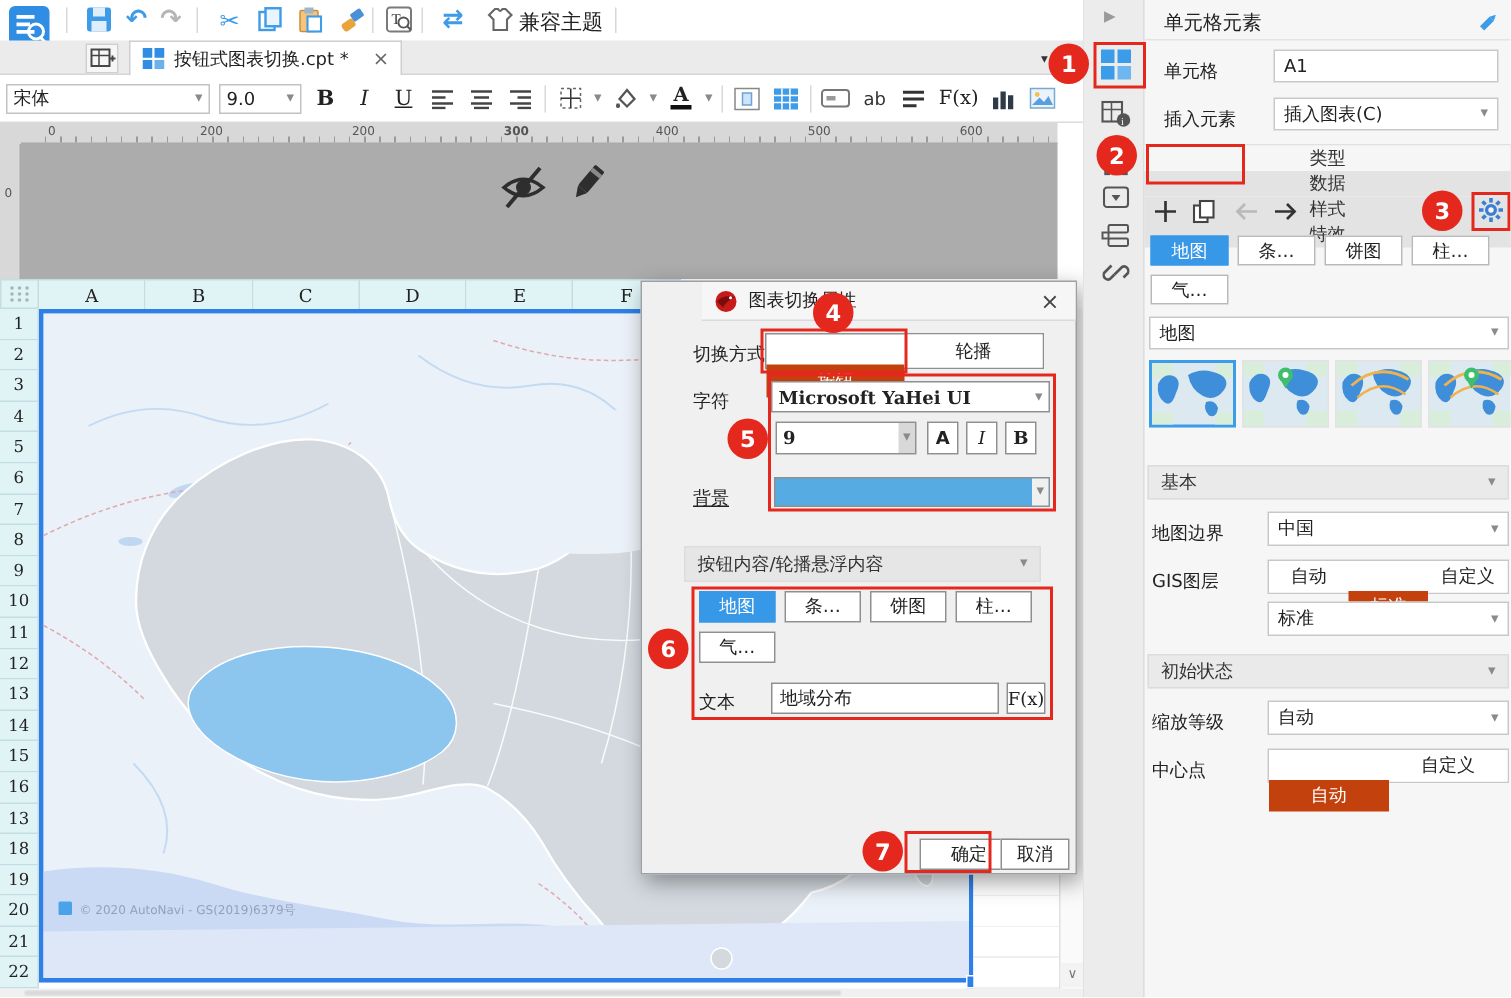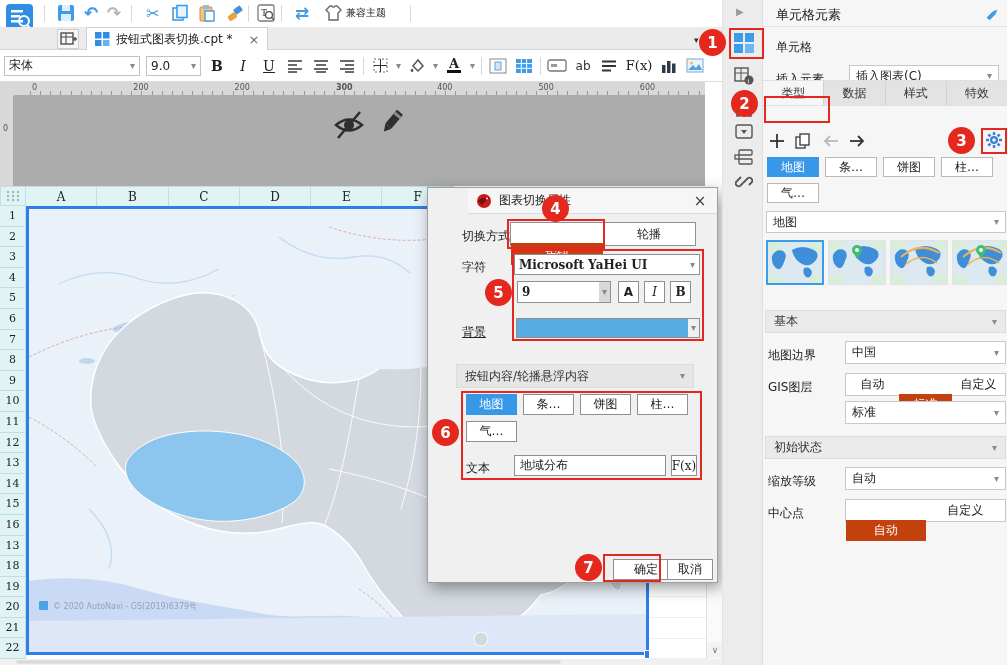--- a/index.html
+++ b/index.html
@@ -63,21 +63,21 @@
   .cbtn{width:51px;height:21px;border:1px solid #8f8f8f;background:#fff;display:flex;align-items:center;justify-content:center;}
   .cbtn.sel{background:#3898e8;border-color:#3898e8;color:#fff;}
   
   .sidebar{left:722px;top:0;width:285px;height:665px;background:#f6f6f6;border-left:1px solid #e2e2e2;}
   .strip{position:absolute;left:0;top:0;width:40px;height:665px;background:#ececec;border-right:1px solid #dedede;}
   .panel{position:absolute;left:40px;top:0;width:245px;height:665px;}
   .ptitle{position:absolute;left:13px;top:6px;font-size:13px;color:#222;}
   .pdivider{position:absolute;left:0;top:26px;width:245px;height:1px;background:#e3e3e3;}
   .pinput{position:absolute;background:#fff;border:1px solid #c8c8c8;display:flex;align-items:center;
       padding:0 6px;justify-content:space-between;}
-  .ptabs{position:absolute;left:0px;top:80px;width:245px;height:26px;display:flex;border-top:1px solid #e0e0e0;border-bottom:1px solid #e0e0e0;}
+  .ptabs{position:absolute;left:0px;top:96px;width:245px;height:38px;display:flex;border-top:1px solid #e0e0e0;border-bottom:1px solid #e0e0e0;flex-direction:column;}
   .ptabs div{flex:1;background:#e3e3e3;border-right:1px solid #d2d2d2;display:flex;align-items:center;justify-content:center;color:#333;}
   .ptabs div.on{background:#f6f6f6;}
   .scbtn{width:52px;height:20px;border:1px solid #b9b9b9;background:#fff;display:flex;align-items:center;justify-content:center;}
   .scbtn.sel{background:#3898e8;border-color:#3898e8;color:#fff;}
   .thumb{position:absolute;top:240px;width:58px;height:45px;background:#dce9f1;overflow:hidden;border:1px solid #e2e2e2;}
   .thumb.sel{border:2px solid #3b9cea;}
   
   .ann-box{position:absolute;border:2px solid #e5281e;pointer-events:none;}
   .ann-c{position:absolute;width:27px;height:27px;border-radius:50%;background:#e5281e;color:#fff;
       display:flex;align-items:center;justify-content:center;font-weight:bold;font-size:15px;}
@@ -139,21 +139,21 @@
           <line x1="14.5" y1="13.5" x2="17" y2="16" stroke="#555" stroke-width="1.3"></line>
         </svg>
     </div>
     <div class="abs vsep" style="left:281px;top:5px;height:17px;"></div>
     <div class="abs tbtn" style="left:290px;top:3px;width:24px;color:#3e9be8;font-size:17px;font-weight:bold;">⇄</div>
     <div class="abs tbtn" style="left:323px;top:3px;">
       <svg width="19" height="18">
           <path d="M6,2 L2,6 L5,9 L5,16 L14,16 L14,9 L17,6 L13,2 L11,2 Q9.5,4.5 8,2 Z" fill="none" stroke="#666" stroke-width="1.4"></path>
         </svg>
     </div>
-    <div class="abs" style="left:346px;top:6px;font-size:10px;color:#222;">兼容主题</div>
+    <div class="abs" style="left:346px;top:6px;font-size:14px;color:#222;">兼容主题</div>
     <div class="abs vsep" style="left:410px;top:5px;height:17px;"></div>
   </div>
 
   <div class="abs tabrow">
     <div class="abs" style="left:57px;top:2px;width:22px;height:20px;background:#f6f6f6;border:1px solid #cfcfcf;">
       <svg width="20" height="18">
           <rect x="3" y="3" width="12" height="11" fill="none" stroke="#444" stroke-width="1.3"></rect>
         <line x1="3" y1="7" x2="15" y2="7" stroke="#444"></line>
           <line x1="8" y1="3" x2="8" y2="14" stroke="#444"></line>
         <line x1="15" y1="9" x2="19" y2="9" stroke="#444" stroke-width="1.3"></line>
@@ -535,20 +535,23 @@
       <div class="abs" style="left:222px;top:6px;">
         <svg width="16" height="16">
             <g transform="rotate(225 8 8)">
               <rect x="6" y="1" width="4" height="9" fill="#3b9cea"></rect>
               <polygon points="6,10 10,10 8,14" fill="#3b9cea"></polygon>
             </g>
           </svg>
       </div>
       <div class="pdivider"></div>
       <span class="lbl" style="left:13px;top:39px;">单元格</span>
+      <div class="pinput" style="left:86px;top:33px;width:150px;height:22px;">
+        <span>A1</span>
+      </div>
       <span class="lbl" style="left:13px;top:71px;">插入元素</span>
       <div class="pinput" style="left:86px;top:65px;width:150px;height:22px;">
         <span>插入图表(C)</span>
           <span class="chev">▾</span>
       </div>
       <div class="ptabs" id="sideTabs">
           <div class="on">类型</div>
           <div>数据</div>
           <div>样式</div>
           <div>特效</div>

